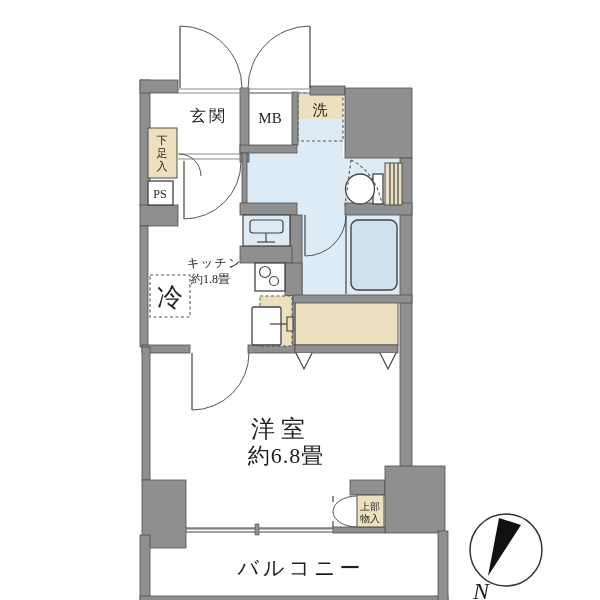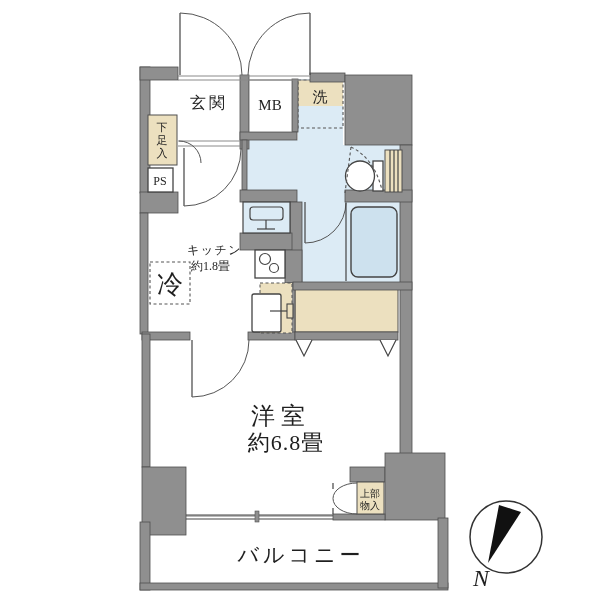--- a/index.html
+++ b/index.html
@@ -1,16 +1,16 @@
 <!DOCTYPE html>
 <html><head>
 <meta charset="utf-8">
 <style>
   html,body{margin:0;padding:0;background:#ffffff;width:600px;height:600px;overflow:hidden;}
-  .stage{position:relative;width:600px;height:480px;background:#fff;font-family:"Liberation Serif","DejaVu Serif",serif;}
+  .stage{position:relative;width:600px;height:480px;background:#fff;font-family:"Liberation Serif","DejaVu Serif",serif;margin-top:13px;}
   svg{display:block;}
   .wall{fill:#8f8f8f;stroke:#4f4f4f;stroke-width:.8;}
   .wet{fill:#dcebf5;}
   .beige{fill:#ece0bf;stroke:#4f4f4f;stroke-width:1;}
   .fix{fill:#ffffff;stroke:#444444;stroke-width:1.3;}
   .ln{stroke:#444444;stroke-width:1.2;fill:none;}
   .arc{stroke:#555555;stroke-width:1;fill:none;}
   .dash{stroke:#555555;stroke-width:1.1;fill:none;stroke-dasharray:3 2.5;}
   .thinln{stroke:#8a8a8a;stroke-width:1;fill:none;}
   text{fill:#1f1f1f;}

